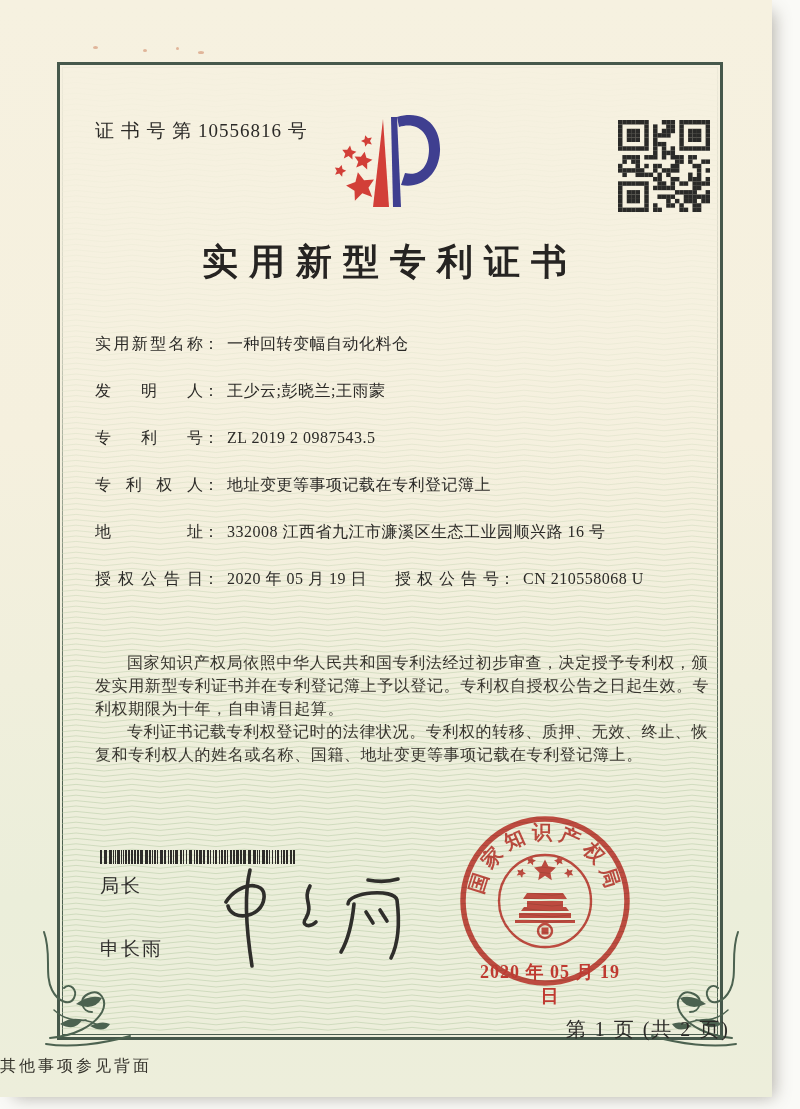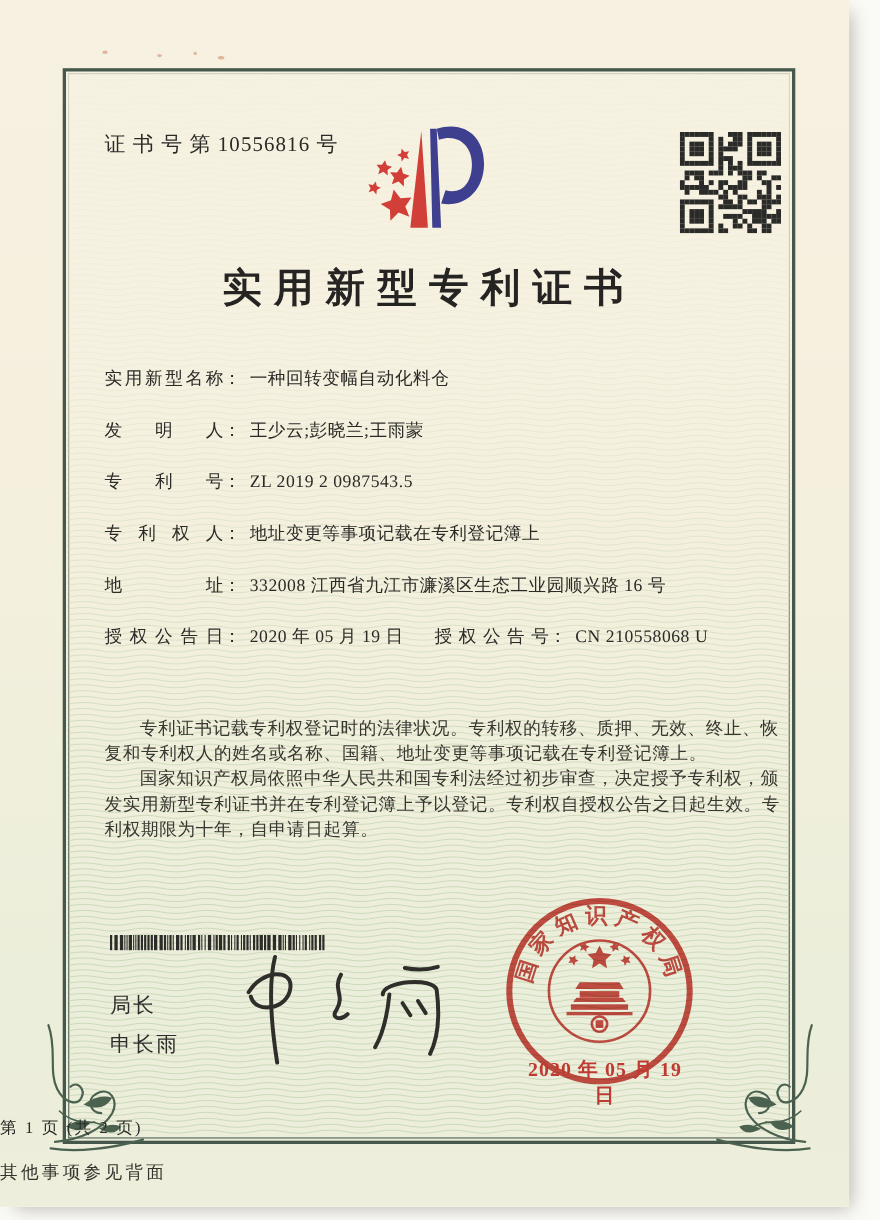--- a/index.html
+++ b/index.html
@@ -25,29 +25,29 @@
   .frow{position:relative;height:27px;margin-bottom:20px;white-space:nowrap;}
   .flabel{display:inline-block;width:108px;text-align:justify;text-align-last:justify;vertical-align:top;}
   .fcolon{margin-right:8px;}
   .fvalue{letter-spacing:.5px;}
   .col2{position:absolute;left:300px;top:0;}
   .col2 .flabel{width:104px;}
   .bodytext{left:95px;top:651px;width:622px;font-size:16px;line-height:23px;
             letter-spacing:.6px;color:#38362f;}
   .bodytext p{margin:0;text-indent:2em;}
   .barcode{left:100px;top:850px;}
-  .issuer-role{left:100px;top:901px;font-size:19px;letter-spacing:2px;
+  .issuer-role{left:100px;top:873px;font-size:19px;letter-spacing:2px;
                font-family:"Liberation Sans","DejaVu Sans",sans-serif;color:#2e2d2b;}
   .issuer-name{left:100px;top:936px;font-size:19px;letter-spacing:2px;
                font-family:"Liberation Sans","DejaVu Sans",sans-serif;color:#2e2d2b;}
   .signature{left:198px;top:856px;}
   .seal{left:455px;top:811px;opacity:.92;mix-blend-mode:multiply;}
   .seal-date{left:468px;top:960px;width:164px;text-align:center;font-size:18px;
              font-weight:700;letter-spacing:1px;color:#bf3a31;}
-  .pageno{left:0;top:1016px;width:730px;text-align:left;font-size:15px;letter-spacing:2px;}
+  .pageno{left:0;top:1016px;width:730px;text-align:right;font-size:20px;letter-spacing:2px;}
   .backnote{left:0;top:1056px;width:772px;text-align:left;font-size:16px;
             letter-spacing:3px;color:#35332c;}
   .flourish{left:32px;top:926px;}
   .flourish-r{left:640px;top:926px;transform:scale(-1,1);}
   .speck{position:absolute;border-radius:50%;background:rgba(190,85,40,.38);filter:blur(.6px);}
 </style>
 </head>
 <body>
 
 <svg width="0" height="0" style="position:absolute">
@@ -355,22 +355,22 @@
     </div>
     <div class="frow">
       <span class="flabel">授权公告日</span><span class="fcolon">：</span><span class="fvalue">2020 年 05 月 19 日</span>
       <span class="col2">
         <span class="flabel">授权公告号</span><span class="fcolon">：</span><span class="fvalue">CN 210558068 U</span>
       </span>
     </div>
   </div>
 
   <div class="abs bodytext">
+    <p>国家知识产权局依照中华人民共和国专利法经过初步审查，决定授予专利权，颁发实用新型专利证书并在专利登记簿上予以登记。专利权自授权公告之日起生效。专利权期限为十年，自申请日起算。</p>
     <p>专利证书记载专利权登记时的法律状况。专利权的转移、质押、无效、终止、恢复和专利权人的姓名或名称、国籍、地址变更等事项记载在专利登记簿上。</p>
-    <p>国家知识产权局依照中华人民共和国专利法经过初步审查，决定授予专利权，颁发实用新型专利证书并在专利登记簿上予以登记。专利权自授权公告之日起生效。专利权期限为十年，自申请日起算。</p>
   </div>
 
   <svg class="abs barcode" width="196" height="14" viewBox="0 0 196 14">
       <rect x="0" y="0" width="2" height="14" fill="#2e2c29"></rect>
       <rect x="4" y="0" width="3" height="14" fill="#2e2c29"></rect>
       <rect x="9" y="0" width="3" height="14" fill="#2e2c29"></rect>
       <rect x="13" y="0" width="1" height="14" fill="#2e2c29"></rect>
       <rect x="15" y="0" width="1" height="14" fill="#2e2c29"></rect>
       <rect x="17" y="0" width="3" height="14" fill="#2e2c29"></rect>
       <rect x="21" y="0" width="1" height="14" fill="#2e2c29"></rect>

